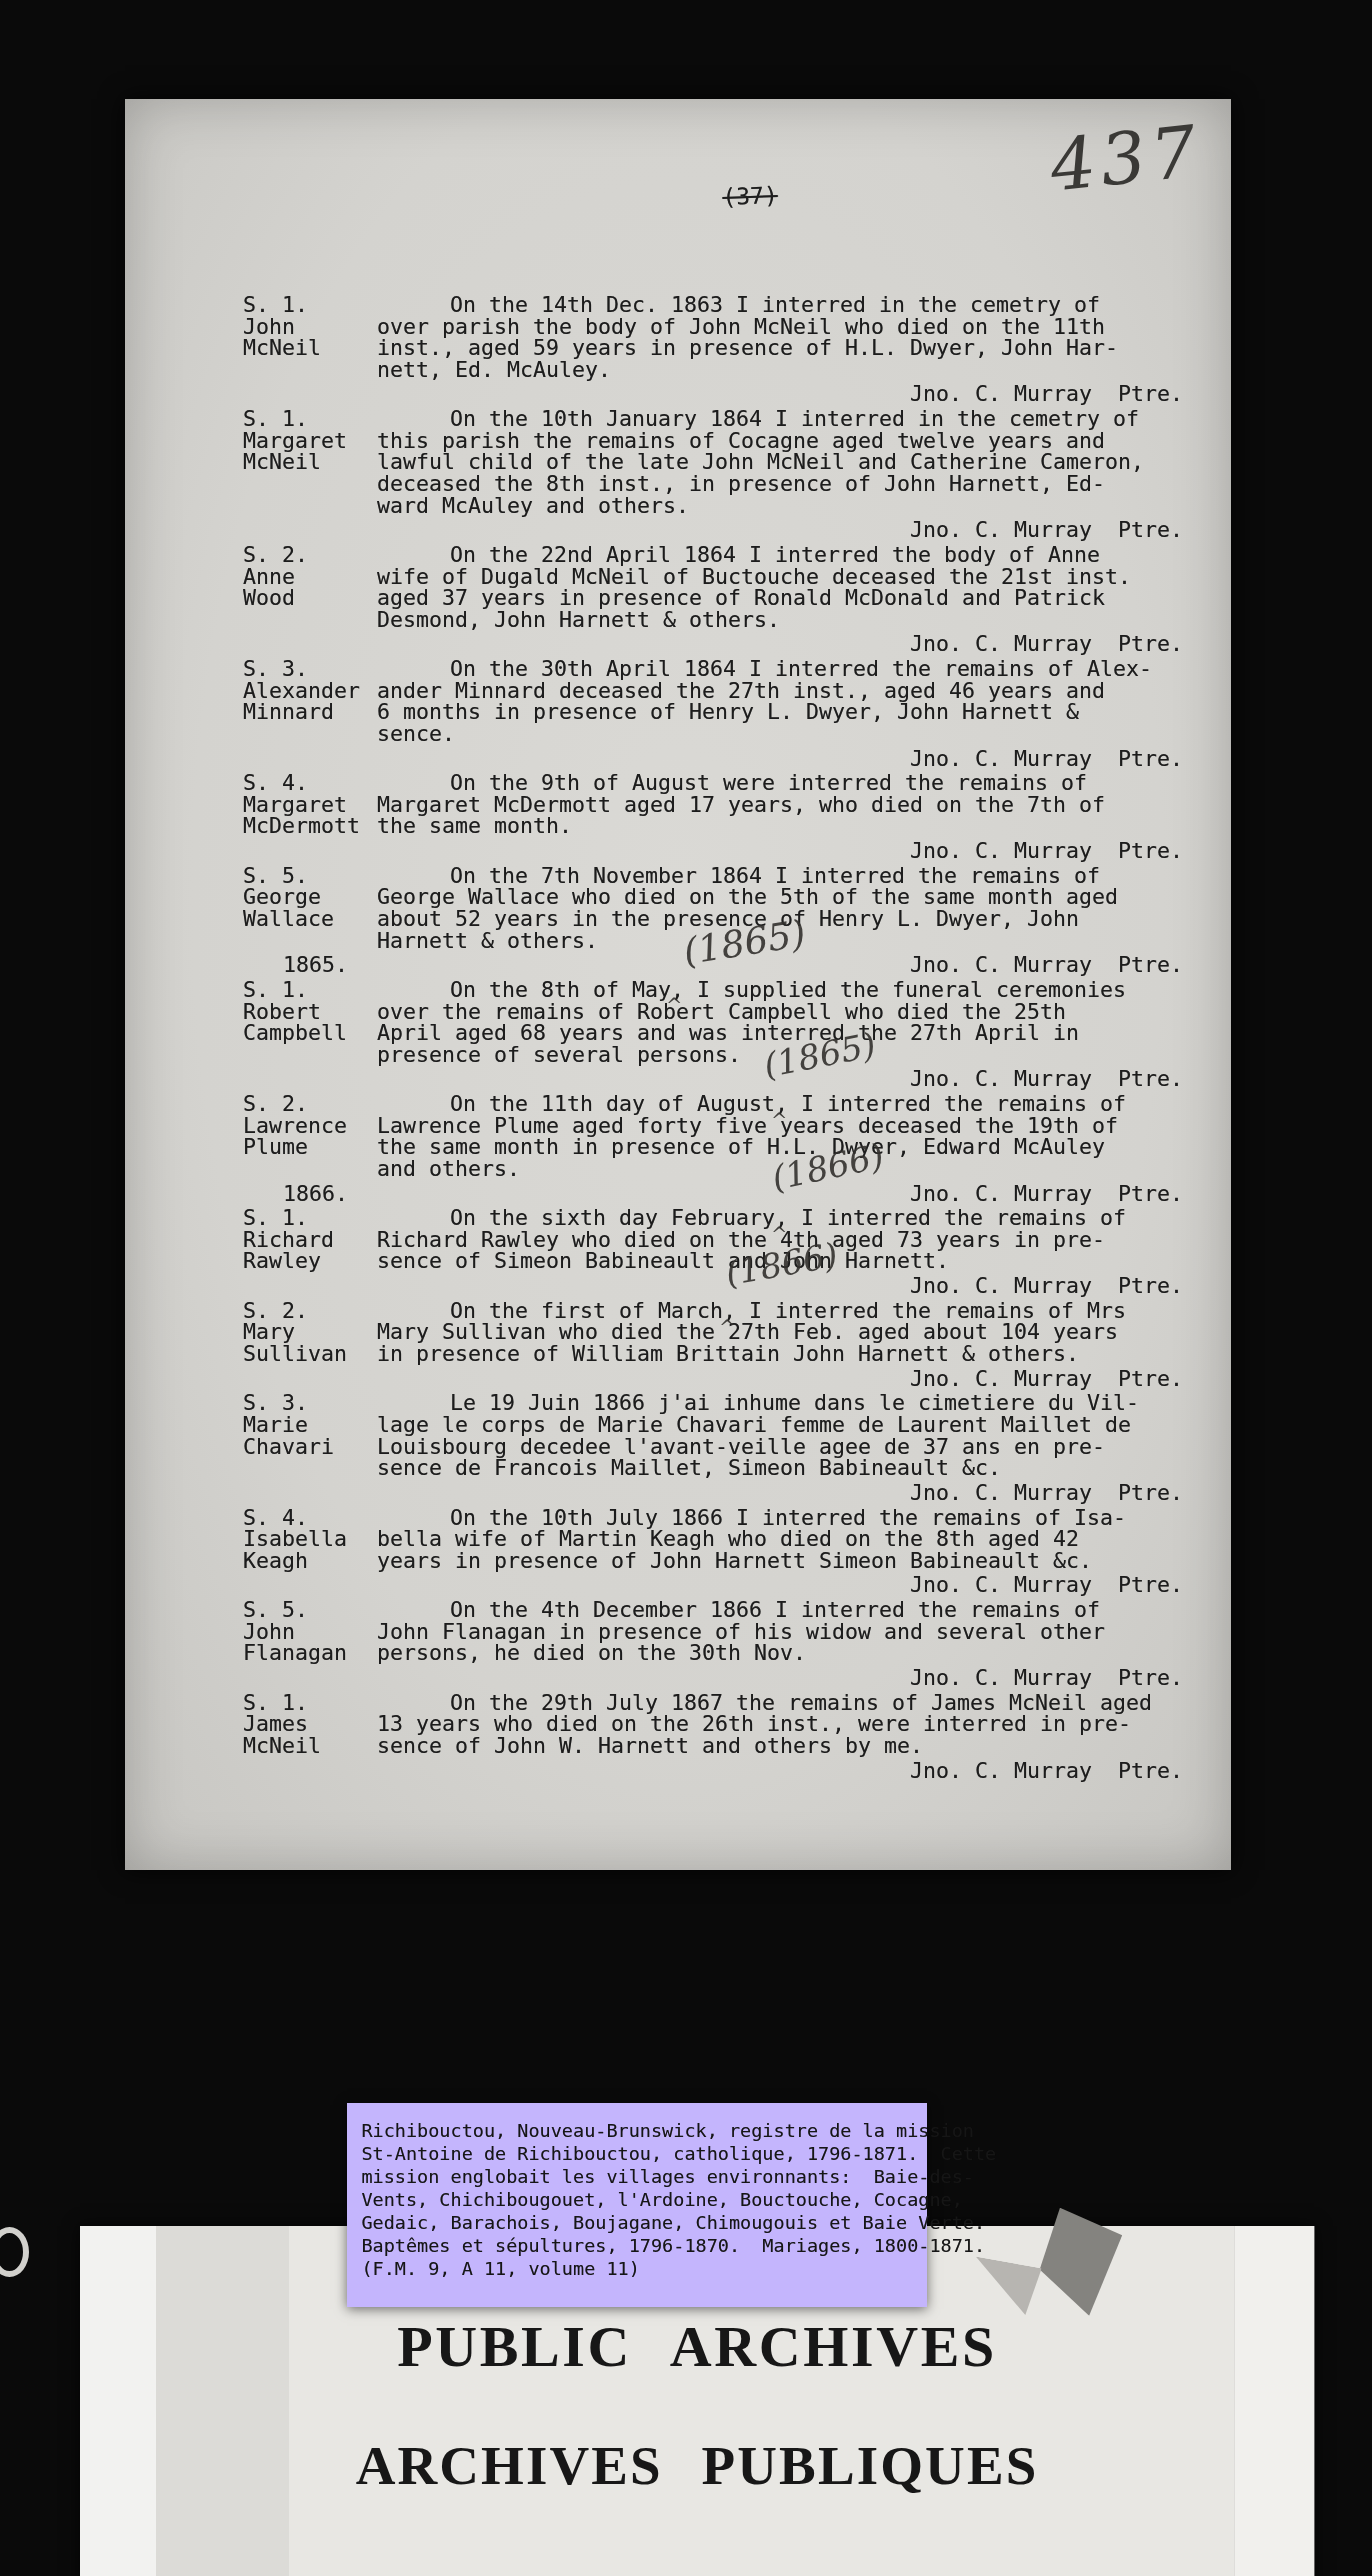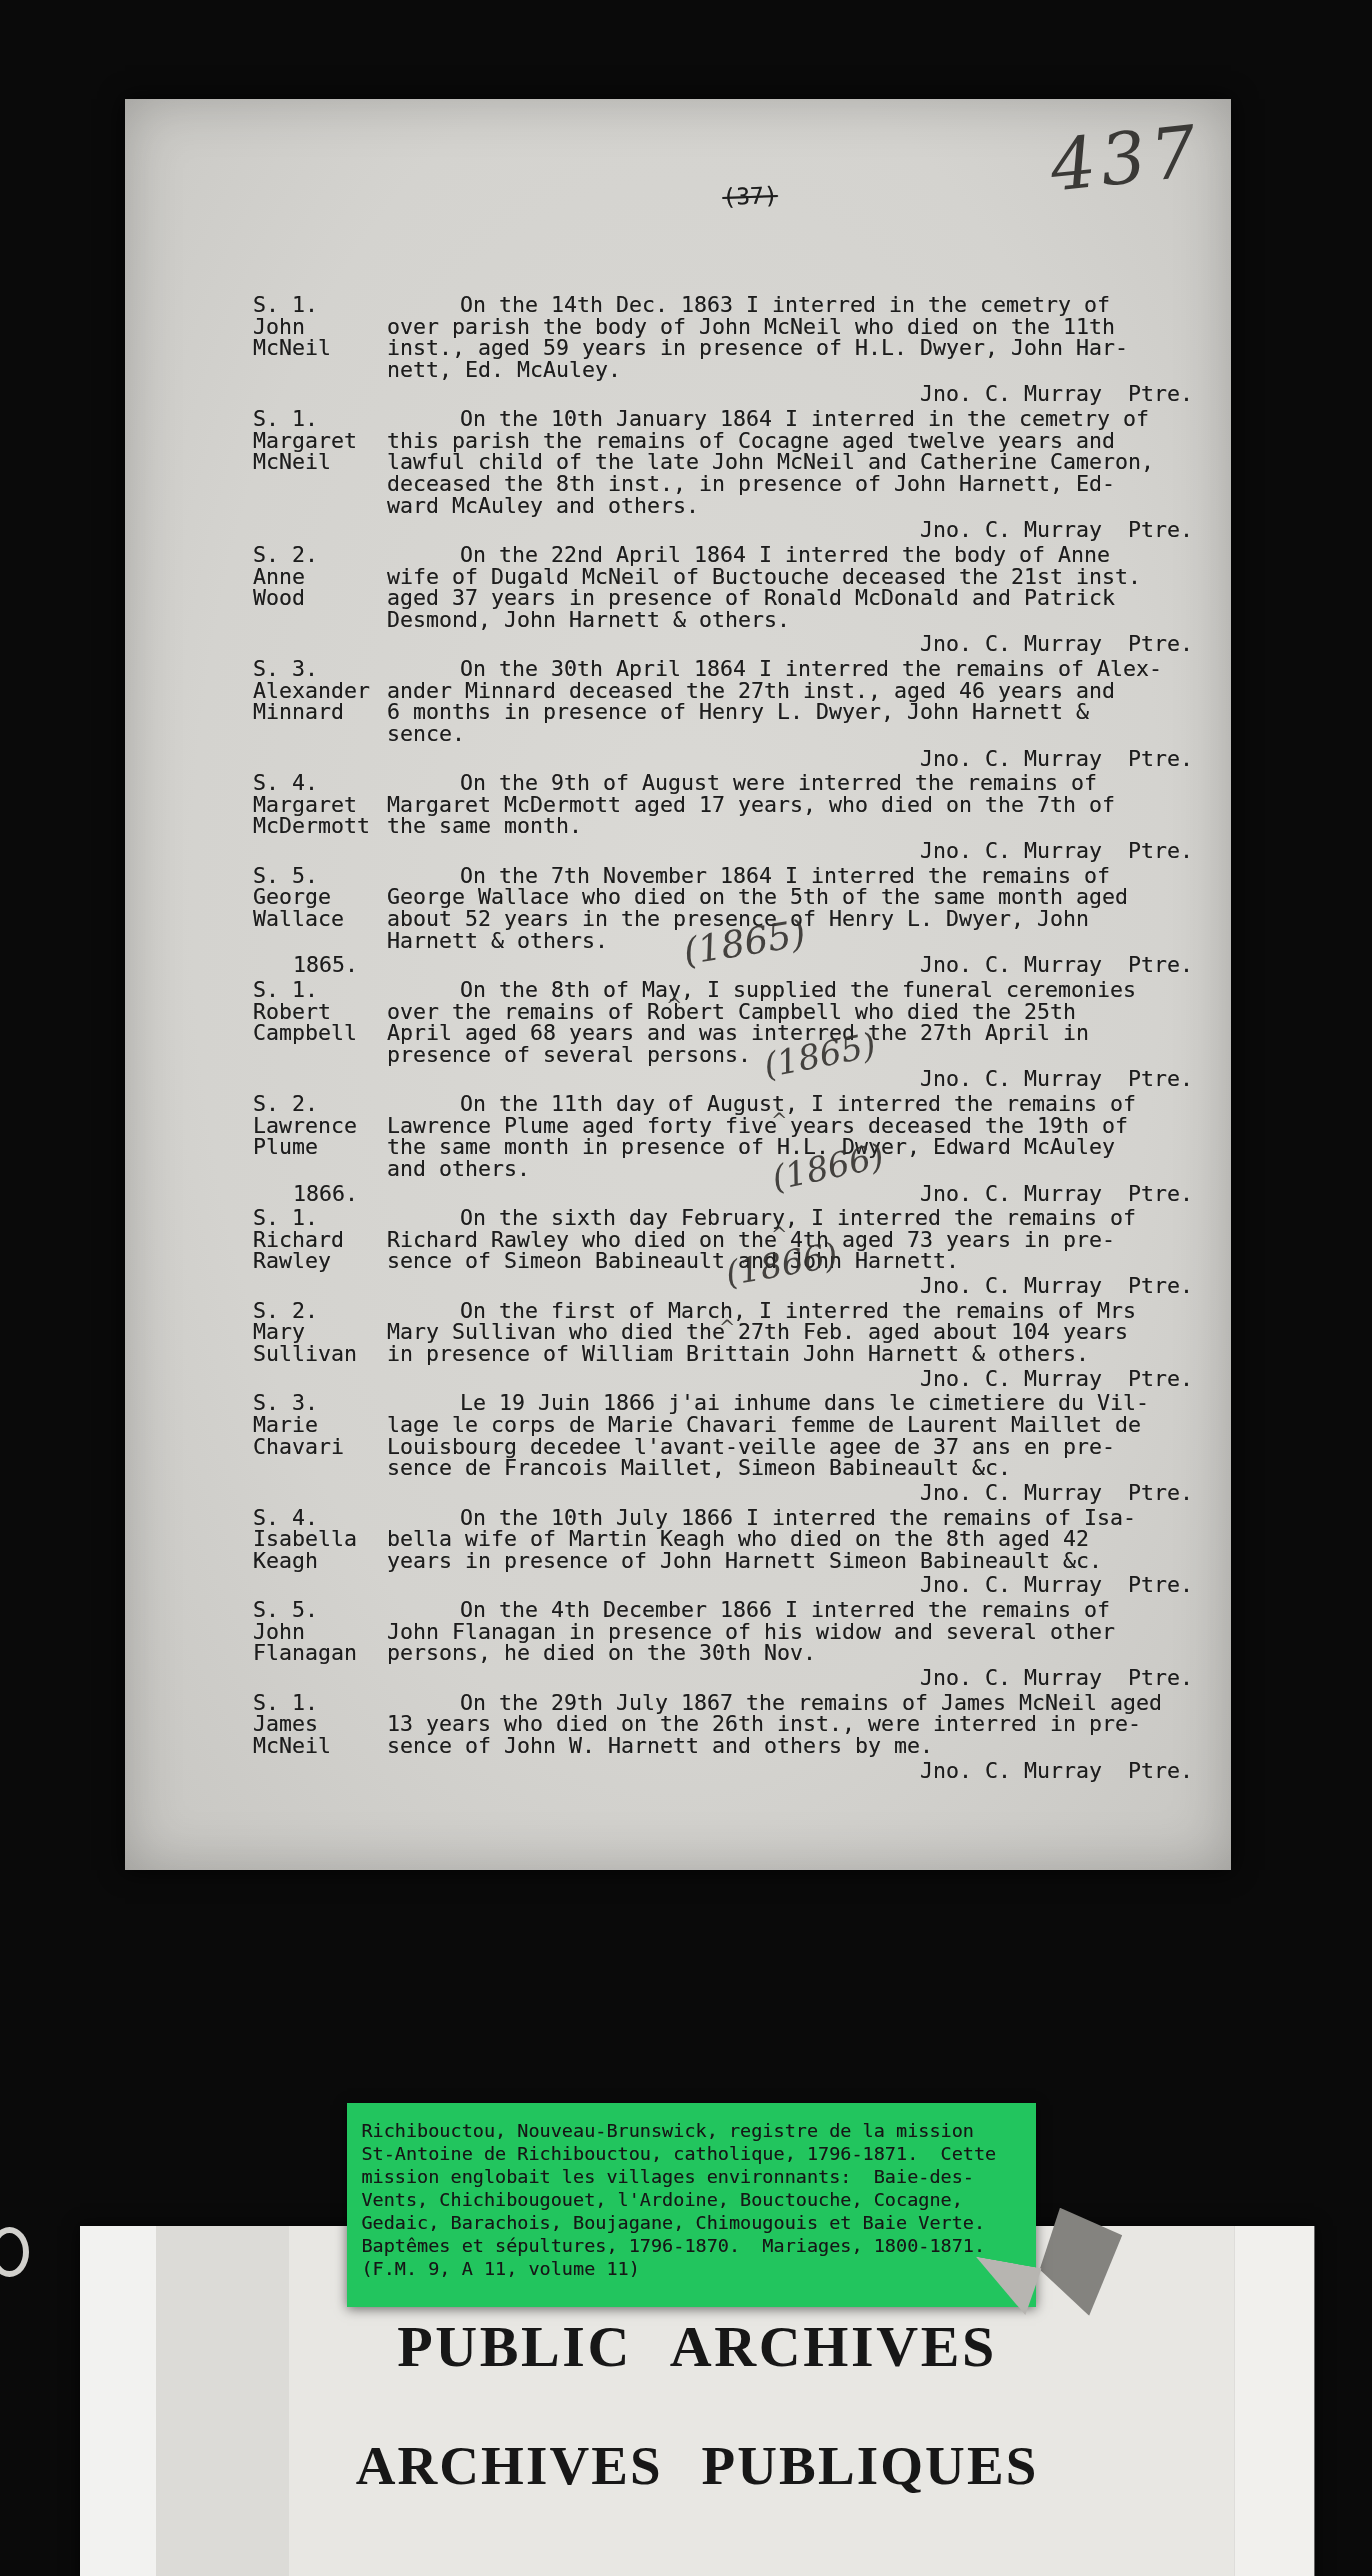--- a/index.html
+++ b/index.html
@@ -11,21 +11,21 @@
     font-family:"DejaVu Sans Mono", monospace;
   }
 
   
   .page{
     position:absolute;left:125px;top:99px;width:1106px;height:1771px;
     background:radial-gradient(ellipse at 50% 45%, #dad9d5 0%, #d4d3cf 62%, #c7c6c2 100%);
     box-shadow:inset 0 0 57px rgba(0,0,0,0.22), 0 0 23px rgba(0,0,0,0.85);
   }
   .register{
-    position:absolute;left:128px;top:195px;right:20.6px;
+    position:absolute;left:118px;top:195px;right:20.6px;
     color:#1c1c1c;
     font-size:21.6px;line-height:21.6px;
     text-shadow:0 0 0.5px rgba(30,30,30,0.45);
   }
   .rline{display:flex;white-space:pre;}
   .mcol{display:inline-block;width:134px;flex:0 0 134px;white-space:pre;}
   .bcol{display:inline-block;white-space:pre;}
   .bcol.first{text-indent:73px;}
   .sigrow{margin-top:3.1px;margin-bottom:3.1px;margin-left:40px;}
   .sigrow .bcol{padding-left:493px;}
@@ -78,22 +78,22 @@
     transform:rotate(10deg);
   }
   .ring-mark{
     position:absolute;left:-10.3px;top:2227px;width:27px;height:38px;
     border:6.7px solid #d2d1cd;border-radius:50%;
     background:transparent;
   }
 
   
   .label-card{
-    position:absolute;left:347px;top:2103px;width:689px;height:204px;
-    background:#22c55e;
+    position:absolute;left:347px;top:2103px;width:580px;height:204px;
+    background:#c4b5fd;
     box-shadow:0 2.1px 11.3px rgba(0,0,0,0.55);
     padding:0;box-sizing:border-box;
   }
   .label-lines{
     position:absolute;left:14.4px;top:15.5px;
     font-size:18.5px;line-height:23px;color:#161616;
     white-space:pre;
     text-shadow:0 0 0.5px rgba(20,20,20,0.4);
   }
 </style>

